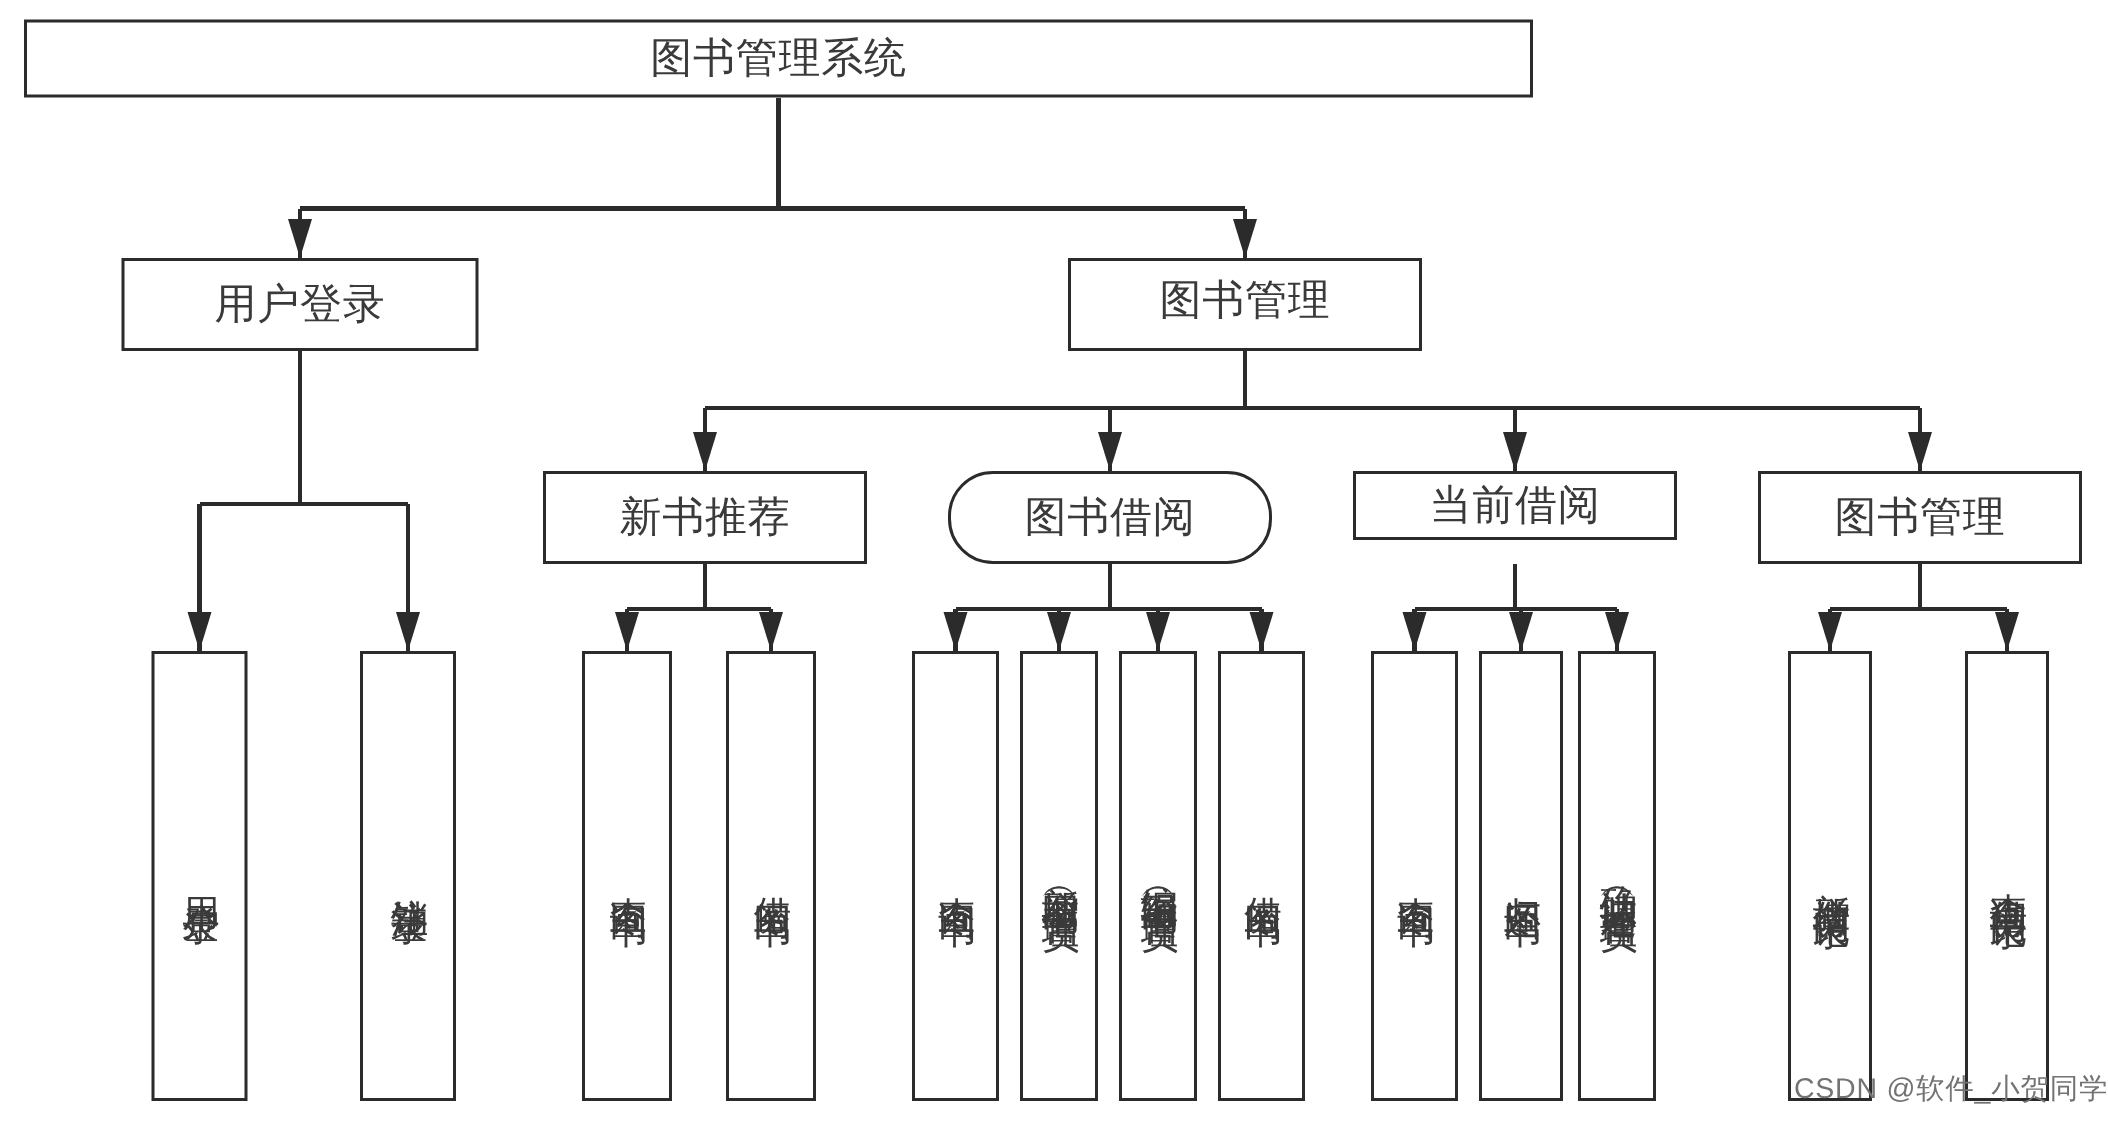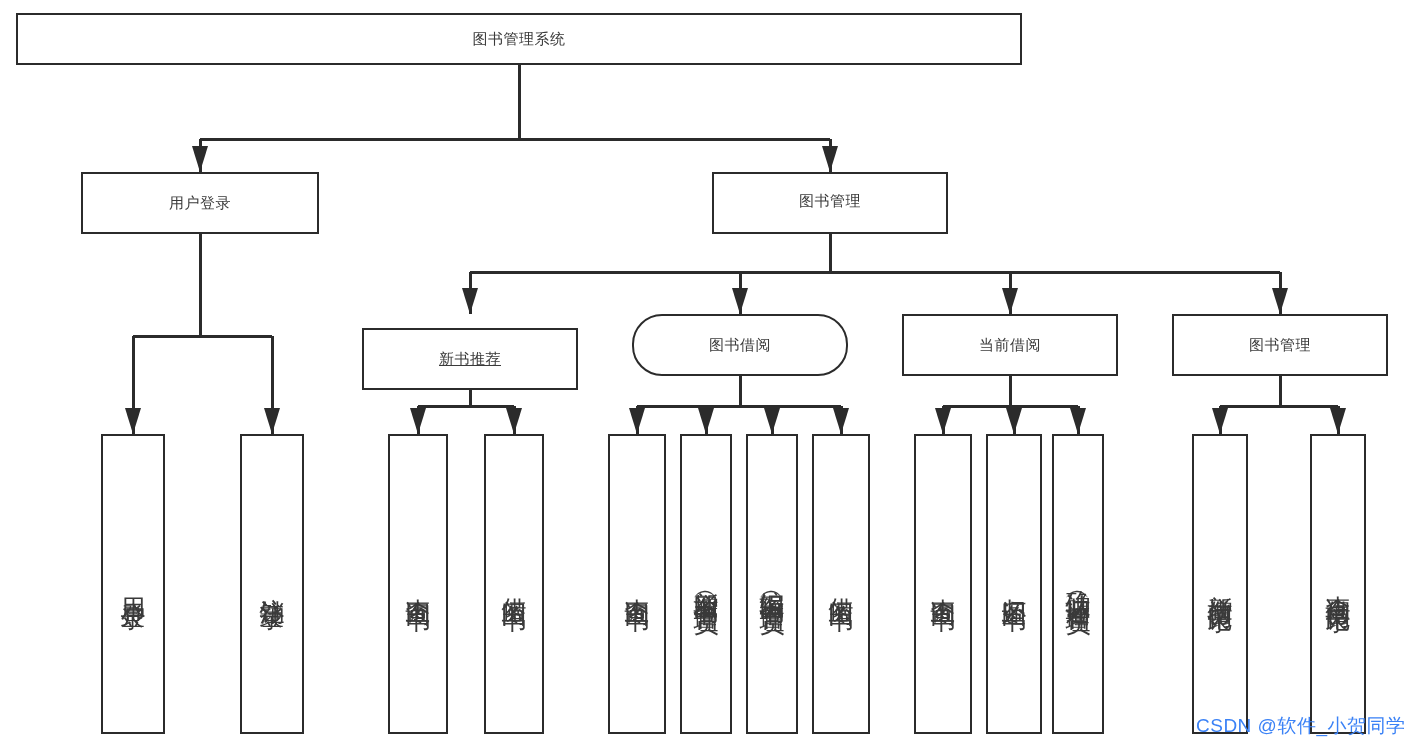--- a/index.html
+++ b/index.html
@@ -35,40 +35,40 @@
     justify-content: center;
     color: #3a3a3a;
   }
   .node .label {
     display: block;
     line-height: 1.06;
     letter-spacing: 0.5px;
     white-space: nowrap;
   }
   .node.horiz .label {
-    font-size: 15px;
+    font-size: 28px;
     text-align: right;
   }
   .node.vert {
     align-items: center;
     justify-content: center;
   }
   .node.vert .label {
     writing-mode: vertical-rl;
     text-orientation: upright;
     font-size: 25px;
     letter-spacing: 3px;
     line-height: 1;
   }
   #watermark {
     position: absolute;
     left: 1196px;
     top: 713px;
     font-size: 19px;
-    color: #3b82f6;
+    color: #737373;
     white-space: nowrap;
     letter-spacing: 0.5px;
   }
 </style>
 </head>
 <body>
 
 <div id="canvas">
 
   <svg id="edges" viewBox="0 0 1405 747" xmlns="http://www.w3.org/2000/svg">
@@ -130,27 +130,27 @@
     <span class="label">图书管理系统</span>
   </div>
 
   <div class="node horiz" style="left: 81px; top: 172px; width: 238px; height: 62px;">
     <span class="label">用户登录</span>
   </div>
   <div class="node horiz" style="left: 712px; top: 172px; width: 236px; height: 62px; font-family: Liberation Mono, monospace;">
     <span class="label">图书管理</span>
   </div>
 
-  <div class="node horiz" style="left: 362px; top: 328px; width: 216px; height: 62px; text-decoration: underline;">
+  <div class="node horiz" style="left: 362px; top: 314px; width: 216px; height: 62px;">
     <span class="label">新书推荐</span>
   </div>
   <div class="node horiz" style="left: 632px; top: 314px; width: 216px; height: 62px; border-radius: 30px;">
     <span class="label">图书借阅</span>
   </div>
-  <div class="node horiz" style="left: 902px; top: 314px; width: 216px; height: 62px;">
+  <div class="node horiz" style="left: 902px; top: 314px; width: 216px; height: 46px;">
     <span class="label">当前借阅</span>
   </div>
   <div class="node horiz" style="left: 1172px; top: 314px; width: 216px; height: 62px;">
     <span class="label">图书管理</span>
   </div>
 
   <div class="node vert" style="left: 101px; top: 434px; width: 64px; height: 300px;">
     <span class="label">用户登录</span>
   </div>
   <div class="node vert" style="left: 240px; top: 434px; width: 64px; height: 300px;">

